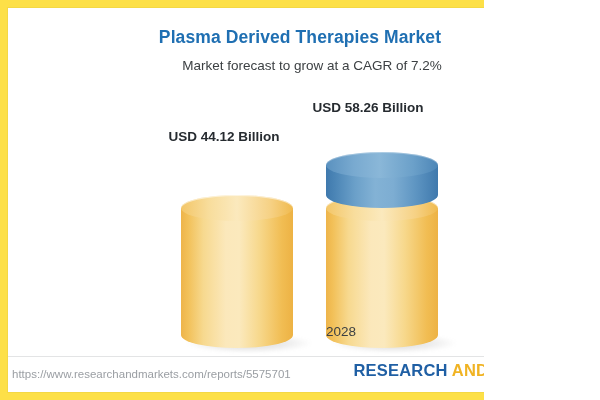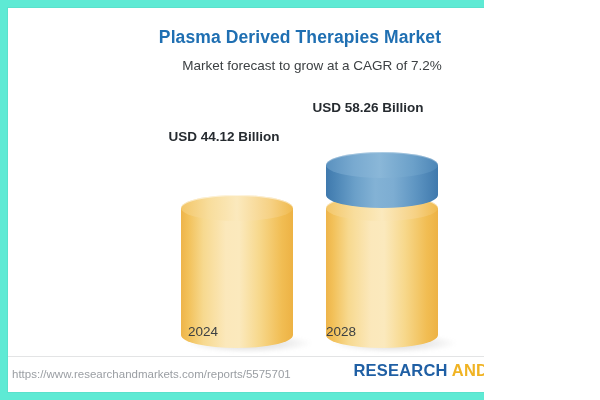--- a/index.html
+++ b/index.html
@@ -8,21 +8,21 @@
     background: #ffffff;
   }
   body {
     font-family: "Liberation Sans", sans-serif;
   }
 
   .screen {
     position: relative;
     width: 484px;
     height: 400px;
-    background: #5eead4;
+    background: #fde047;
     overflow: hidden;
   }
 
   .card {
     position: absolute;
     left: 8px;
     top: 8px;
     width: 584px;
     height: 384px;
     background: #ffffff;
@@ -222,21 +222,20 @@
 
       <div class="cyl" style="left:173px; width:112px; height:140px;">
         <div class="cyl-shadow"></div>
 
         <div class="seg" style="left:0; bottom:0; height:140px; --capH:26;">
           <div class="seg-body fill-yellow" style="--capH:26;"></div>
           <div class="seg-cap cap-yellow" style="top:-13px; height:26px;"></div>
         </div>
       </div>
 
-      <div class="cat-label c0">2024</div>
 
       <div class="value-label v1">USD 58.26 Billion</div>
 
       <div class="cyl" style="left:318px; width:112px; height:183px;">
         <div class="cyl-shadow"></div>
 
         <div class="seg" style="left:0; bottom:0; height:140px; --capH:26;">
           <div class="seg-body fill-yellow" style="--capH:26;"></div>
           <div class="seg-cap cap-yellow" style="top:-13px; height:26px;"></div>
         </div>

